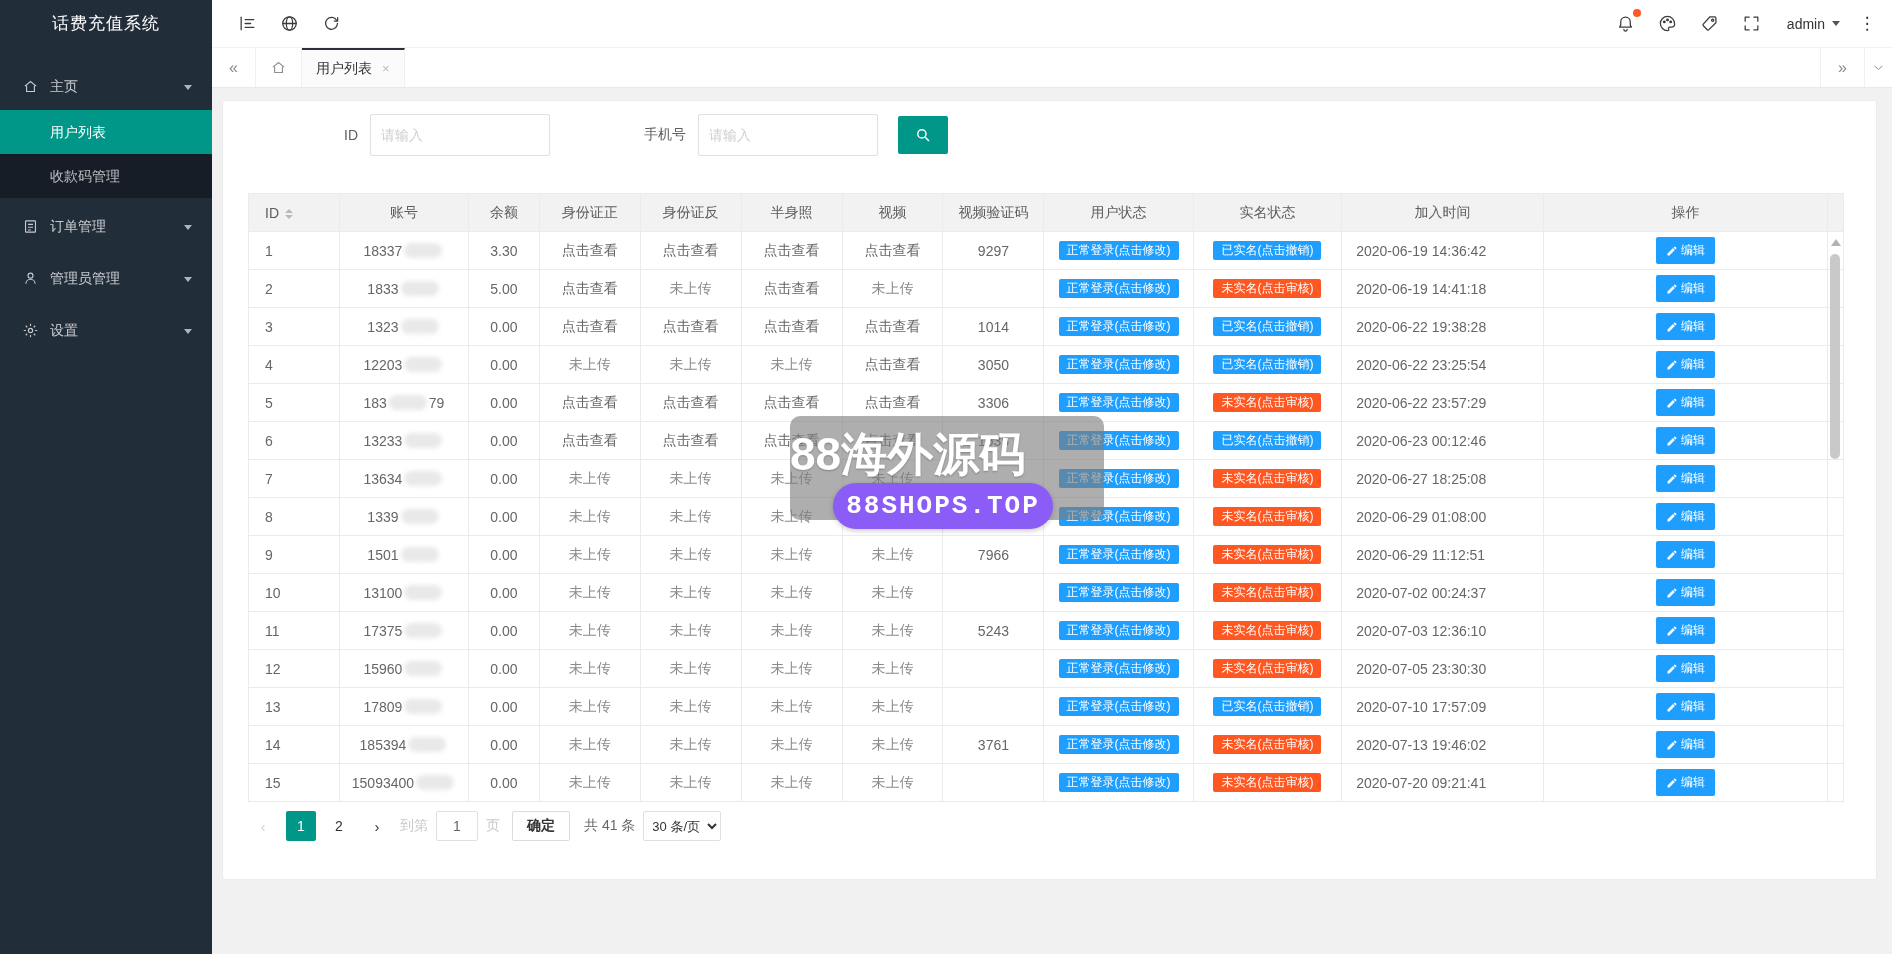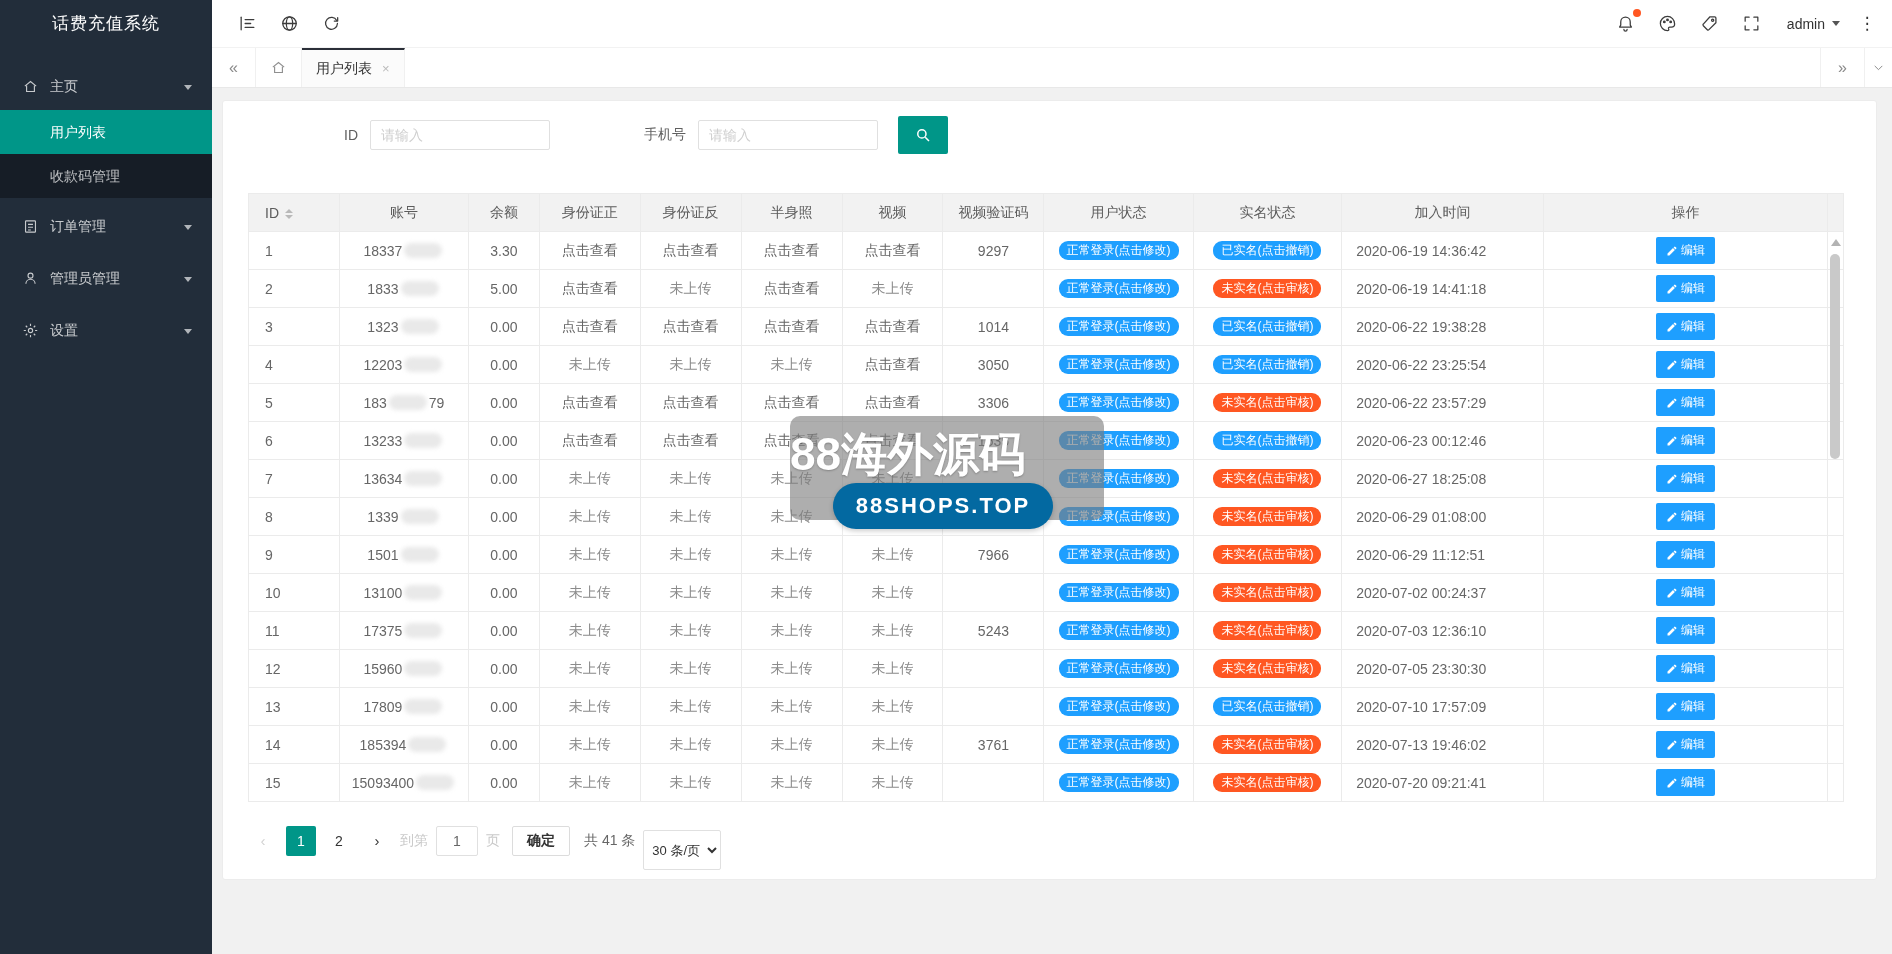--- a/index.html
+++ b/index.html
@@ -45,65 +45,65 @@
   .tb-down { width:28px; border-left:1px solid #f0f0f0; display:flex; align-items:center; justify-content:center; cursor:pointer; }
   .tb-down svg { width:13px; height:13px; stroke:#8a8a8a; fill:none; stroke-width:1.8; }
 
   
   .content { position:absolute; left:212px; top:88px; width:1680px; height:866px; background:#f1f1f1; }
   .card { position:absolute; left:10px; top:12px; width:1655px; height:780px; background:#fff; border:1px solid #ececec; border-radius:3px; padding:14px 25px 0 25px; }
 
   .search-row { display:flex; align-items:center; height:40px; margin-bottom:38px; }
   .search-row label { width:110px; text-align:right; margin-right:12px; color:#5f5f5f; }
   .search-row label.lbl2 { width:90px; margin-left:46px; }
-  .search-row input { width:180px; height:30px; border:1px solid #e0e0e0; border-radius:2px; padding:0 10px; font-size:14px; color:#333; outline:none; }
+  .search-row input { width:180px; height:42px; border:1px solid #e0e0e0; border-radius:2px; padding:0 10px; font-size:14px; color:#333; outline:none; }
   .search-row input::placeholder { color:#cfcfcf; }
   .search-btn { width:50px; height:38px; margin-left:20px; background:#009688; border:none; border-radius:2px; cursor:pointer; display:flex; align-items:center; justify-content:center; }
 
   
   .table-wrap { position:relative; width:1596px; }
   table { border-collapse:collapse; table-layout:fixed; width:1596px; }
   th, td { border:1px solid #ebebeb; height:38px; font-weight:normal; text-align:center; font-size:14px; overflow:hidden; white-space:nowrap; }
   thead th { background:#f2f2f2; color:#5c5c5c; }
   td { color:#666; background:#fff; }
   th.c-id, td.c-id { text-align:left; padding-left:16px; }
   td.c-time { text-align:left; padding-left:14px; }
   .sort { display:inline-flex; flex-direction:column; vertical-align:middle; margin-left:6px; gap:2px; }
   .sort i { display:block; width:0; height:0; border-left:4px solid transparent; border-right:4px solid transparent; }
   .sort .s-up { border-bottom:4px solid #b9b9b9; }
   .sort .s-dn { border-top:4px solid #b9b9b9; }
   .cell-view { color:#666; cursor:pointer; }
   .cell-none { color:#8b8b8b; }
   .smudge { display:inline-block; width:38px; height:15px; background:#e9e9e9; border-radius:8px; vertical-align:-2px; margin:0 2px; filter:blur(2px); }
-  .badge { display:inline-block; padding:1px 8px; border-radius:9px; color:#fff; font-size:12px; line-height:17px; cursor:pointer;text-align:center; }
+  .badge { display:inline-block; padding:1px 8px; border-radius:2px; color:#fff; font-size:12px; line-height:17px; cursor:pointer;text-align:center; }
   .badge.blue { background:#1E9FFF; }
   .badge.red  { background:#FF5722; }
   .edit-btn { display:inline-flex; align-items:center; gap:3px; background:#1E9FFF; color:#fff; border:none; border-radius:2px; padding:5px 10px; font-size:12px; cursor:pointer; }
   .vscroll { position:absolute; top:39px; right:0; width:16px; height:624px; }
   .vscroll .arrow-up { width:0; height:0; border-left:5px solid transparent; border-right:5px solid transparent; border-bottom:7px solid #b3b3b3; margin:7px auto 0 auto; }
   .vscroll .thumb { position:absolute; left:2px; top:22px; width:10px; height:205px; background:#c9c9c9; border-radius:5px; }
 
   
   .pagination { display:flex; align-items:center; margin-top:9px; gap:8px; color:#666; }
   .pg { min-width:30px; height:30px; display:inline-flex; align-items:center; justify-content:center; cursor:pointer; font-size:15px; }
   .pg.prev { color:#d2d2d2; }
   .pg.next { color:#333; }
   .page-num { min-width:30px; height:30px; display:inline-flex; align-items:center; justify-content:center; border-radius:2px; cursor:pointer; color:#333; }
   .page-num.active { background:#009688; color:#fff; }
   .goto-label, .page-unit { color:#c9c9c9; }
   .goto-input { width:42px; height:30px; border:1px solid #e0e0e0; border-radius:2px; text-align:center; color:#666; font-size:14px; outline:none; }
   .confirm-btn { height:30px; padding:0 14px; background:#fff; border:1px solid #dcdcdc; border-radius:2px; font-size:14px; color:#333; font-weight:bold; cursor:pointer; margin-left:4px; }
   .total { margin-left:6px; color:#666; }
-  .per-page { height:40px; border:1px solid #e0e0e0; border-radius:2px; font-size:13px; color:#333; background:#fff; padding:0 4px; outline:none; cursor:pointer;margin-top:19px; }
+  .per-page { height:30px; border:1px solid #e0e0e0; border-radius:2px; font-size:13px; color:#333; background:#fff; padding:0 4px; outline:none; cursor:pointer; }
 
   
   .watermark { position:absolute; left:0; top:0; z-index:50; pointer-events:none; }
   .wm-box { position:absolute; left:790px; top:416px; width:314px; height:104px; background:rgba(125,125,125,.62); border-radius:10px; display:flex; align-items:flex-start; justify-content:flex-start; }
   .wm-box span { font-size:46px; font-weight:bold; color:#fff; white-space:nowrap; margin-top:8px; text-shadow:0 1px 2px rgba(0,0,0,.25); }
-  .wm-pill { position:absolute; left:833px; top:483px; width:220px; height:46px; background:#0369a1; border-radius:24px; display:flex; align-items:center; justify-content:center; font-size:22px; font-weight:bold; color:#fff; letter-spacing:2px; box-shadow:0 2px 5px rgba(0,0,0,.2); }
+  .wm-pill { position:absolute; left:833px; top:483px; width:220px; height:46px; background:#8b5cf6; border-radius:24px; display:flex; align-items:center; justify-content:center; font-size:26px; font-weight:bold; color:#fff; letter-spacing:2px; box-shadow:0 2px 5px rgba(0,0,0,.2);font-family:Liberation Mono, monospace; }
 </style>
 </head>
 <body>
 
 <div class="sidebar">
   <div class="logo">话费充值系统</div>
   <div class="menu">
       <div class="menu-item">
         <span class="mi-icon">
           <svg viewBox="0 0 24 24">

